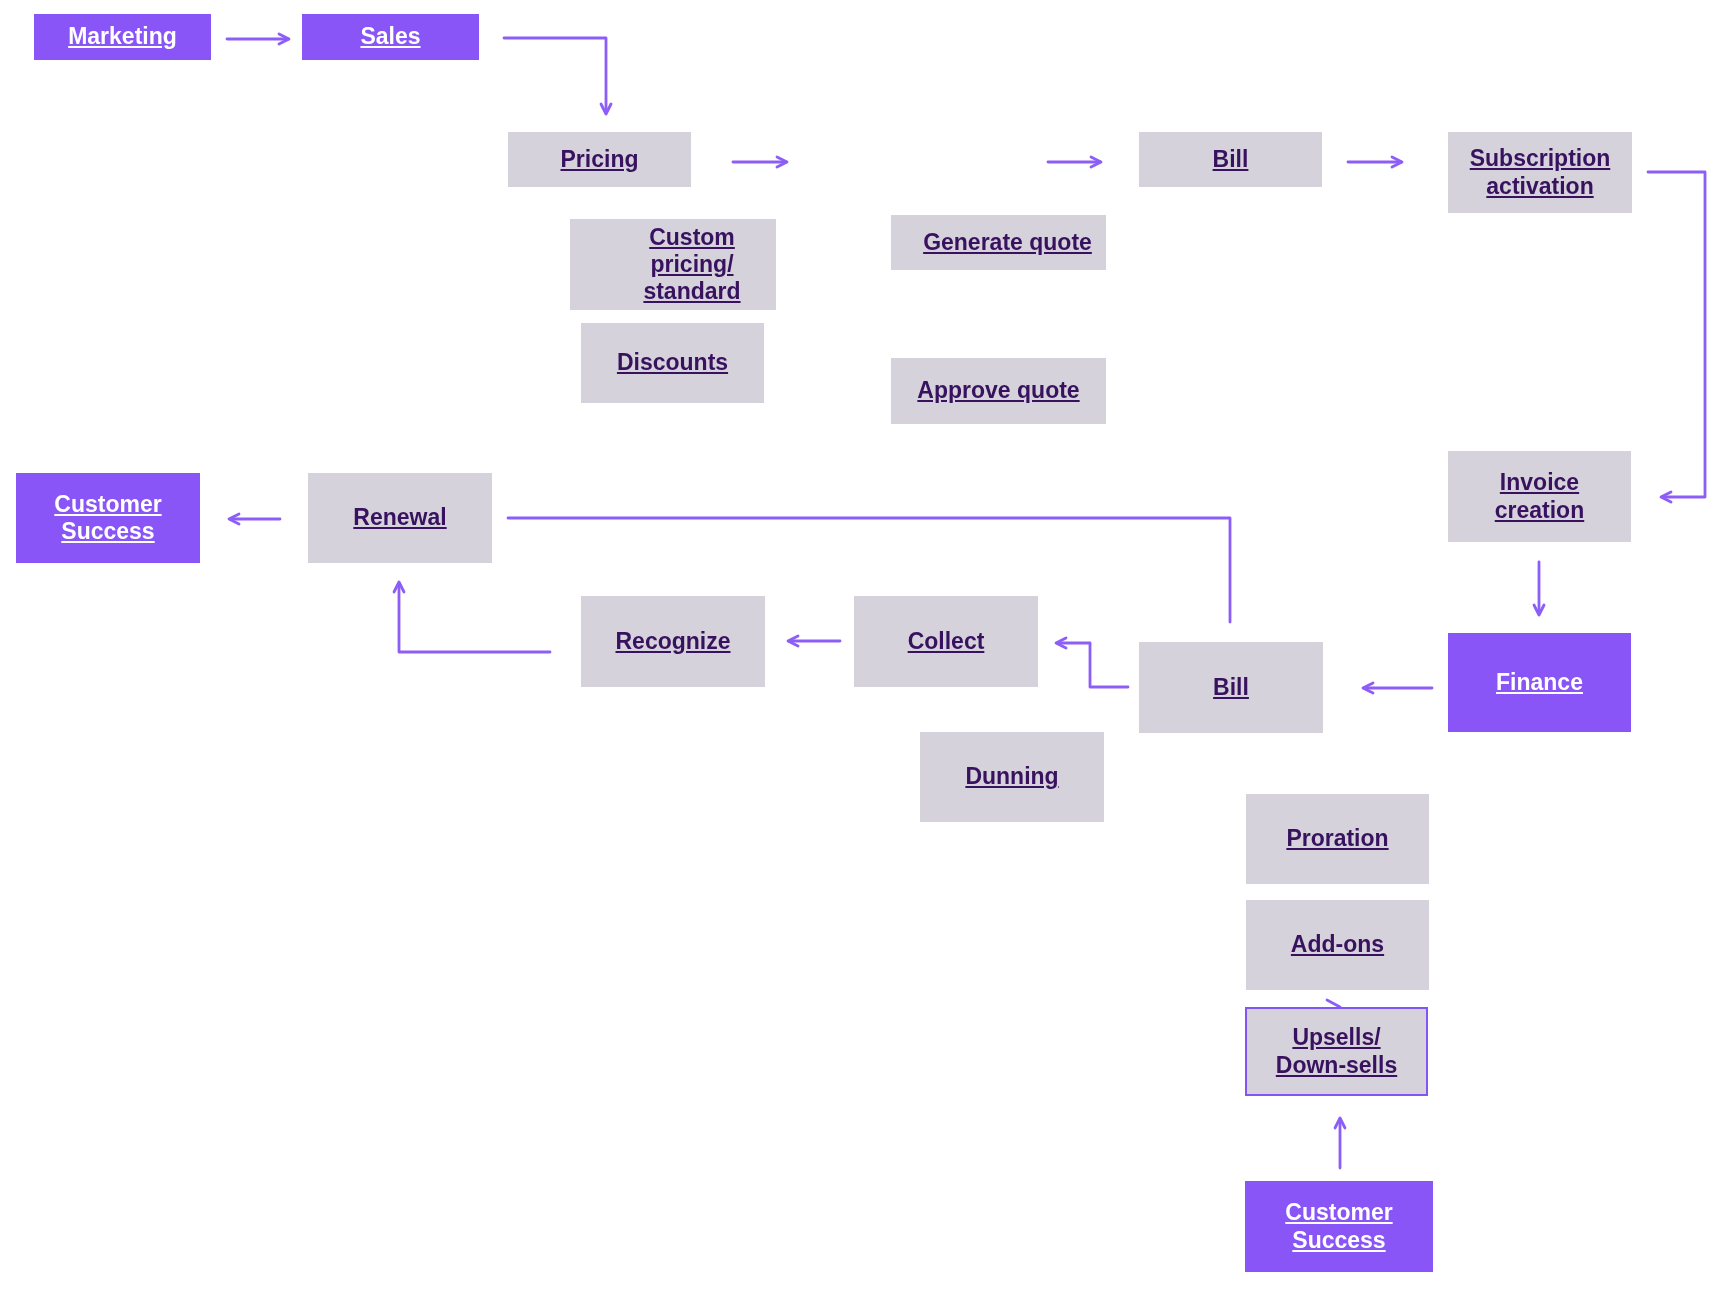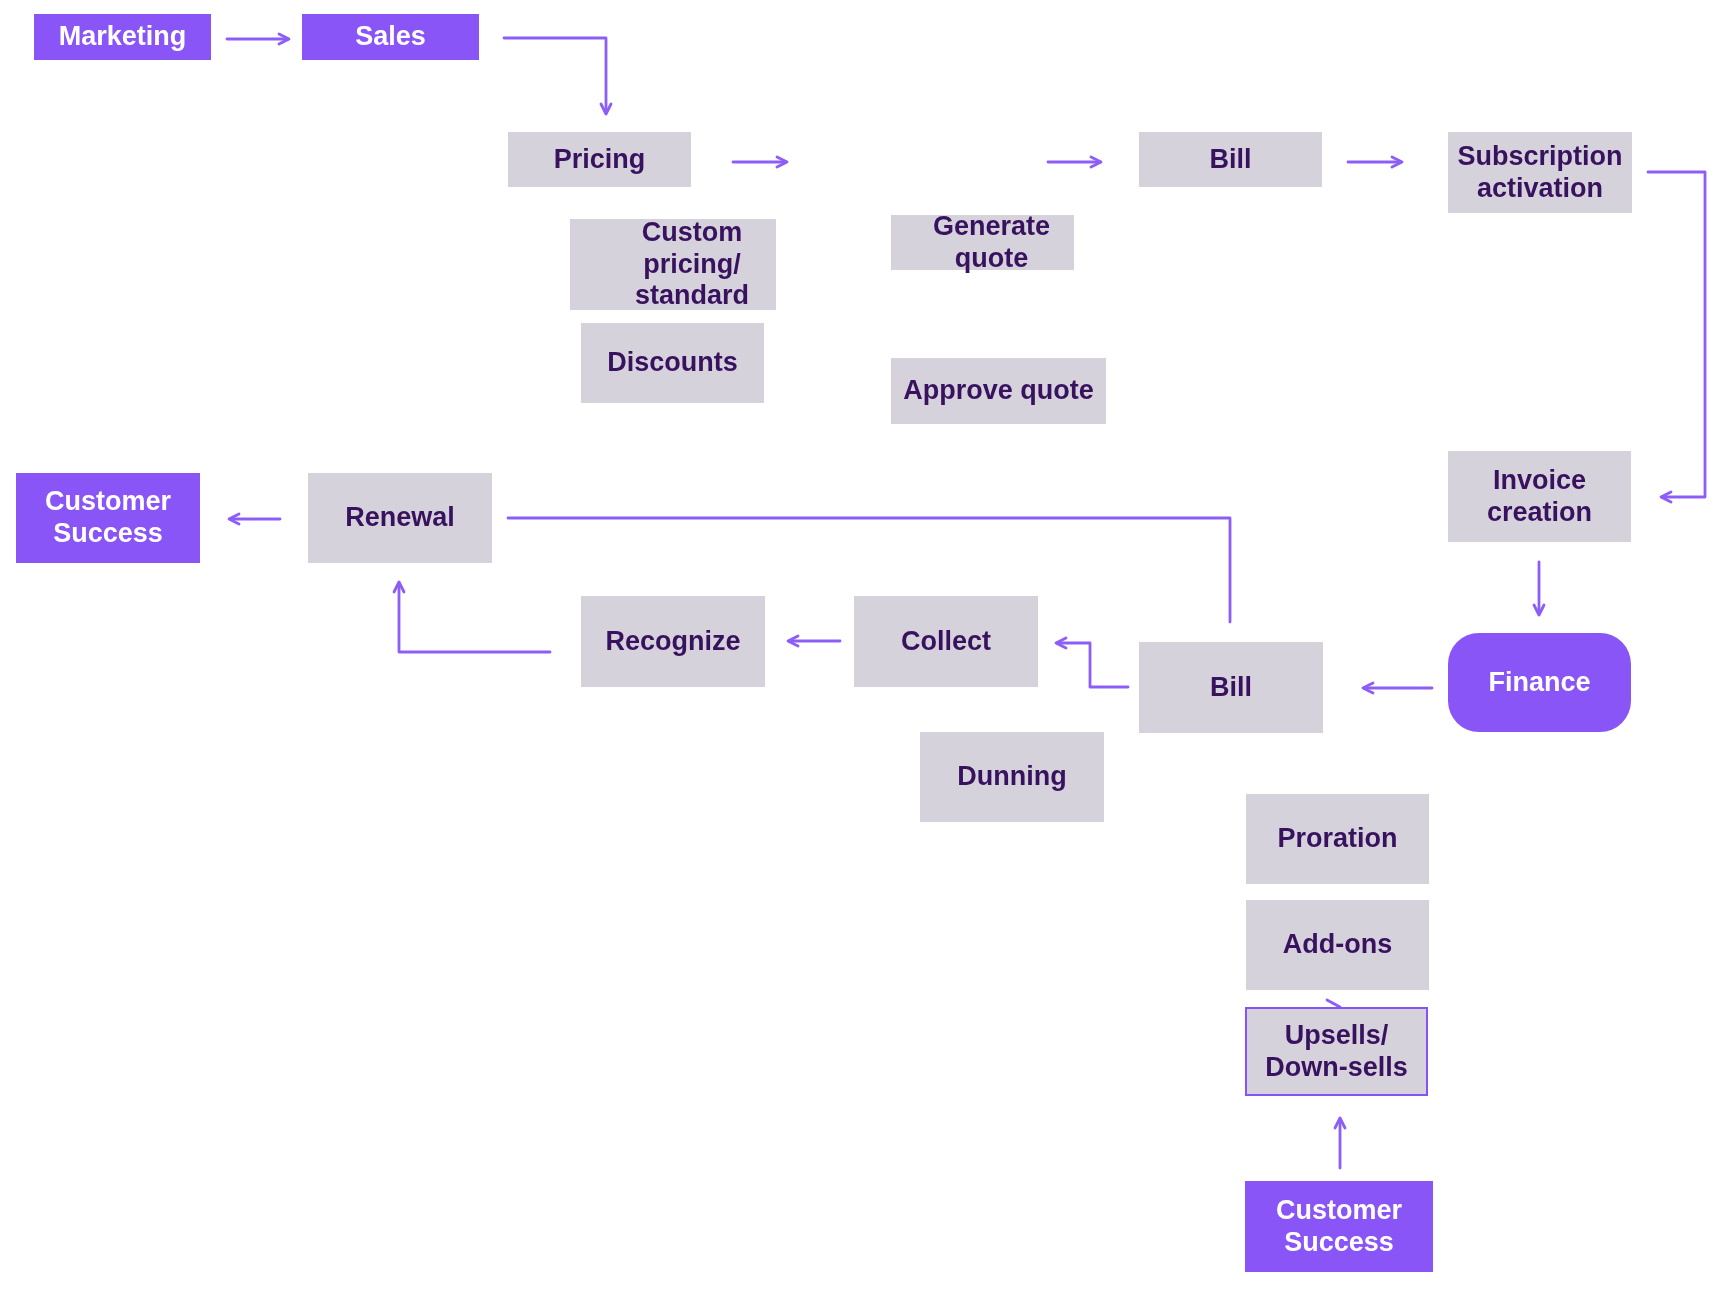--- a/index.html
+++ b/index.html
@@ -2,22 +2,22 @@
 <html style="--purple: #8955F6; --gray: #D5D2DB; --arrow: #8D5EF7; --text_dark: #38125F; --text_light: #FFFFFF; --upsells_border: #8455F5; --background: #FFFFFF;"><head>
 <meta charset="utf-8">
 <style>
   html,body{margin:0;padding:0;}
   body{background:var(--background,#fff);font-family:"Liberation Sans","DejaVu Sans",sans-serif;}
   .canvas{position:relative;width:1736px;height:1292px;background:var(--background,#fff);overflow:hidden;}
   .connectors{position:absolute;left:0;top:0;width:1736px;height:1292px;z-index:1;pointer-events:none;}
   .connector{fill:none;stroke:var(--arrow,#8d5ef7);stroke-width:2.8;stroke-linecap:round;stroke-linejoin:round;}
   .arrowhead-glyph{fill:none;stroke:var(--arrow,#8d5ef7);stroke-width:2.8;stroke-linecap:round;stroke-linejoin:round;}
   .node{position:absolute;z-index:2;display:flex;align-items:center;justify-content:center;
-        text-align:center;font-weight:700;font-size:27px;line-height:1.18;white-space:pre-line;
-        box-sizing:border-box;padding:4px 6px;}
+        text-align:center;font-weight:700;font-size:23px;line-height:1.18;white-space:pre-line;
+        box-sizing:border-box;padding:4px 6px;text-decoration:underline;}
   .node--gray{background:var(--gray,#d5d2db);color:var(--text_dark,#38125f);}
   .node--purple{background:var(--purple,#8955f6);color:var(--text_light,#ffffff);}
   .node--outlined{background:var(--gray,#d5d2db);color:var(--text_dark,#38125f);
                   border:2.5px solid var(--upsells_border,#8455f5);}
 </style>
 </head>
 <body>
 
 <div class="canvas">
 
@@ -50,34 +50,34 @@
 
   <div class="node node--gray" style="left:508px;top:132px;width:183px;height:55px;">Pricing</div>
   <div class="node node--gray" style="left:1139px;top:132px;width:183px;height:55px;">Bill</div>
   <div class="node node--gray" style="left:1448px;top:132px;width:184px;height:81px;">Subscription
 activation</div>
 
   <div class="node node--gray" style="left:570px;top:219px;width:206px;height:91px;padding-left:44px;">Custom pricing/
 standard</div>
   <div class="node node--gray" style="left:581px;top:323px;width:183px;height:80px;">Discounts</div>
 
-  <div class="node node--gray" style="left:891px;top:215px;width:183px;height:55px;padding-left:24px;">Generate quote</div>
+  <div class="node node--gray" style="left:891px;top:215px;width:215px;height:55px;padding-left:24px;">Generate quote</div>
   <div class="node node--gray" style="left:891px;top:358px;width:215px;height:66px;">Approve quote</div>
 
   <div class="node node--gray" style="left:1448px;top:451px;width:183px;height:91px;">Invoice
 creation</div>
 
   <div class="node node--purple" style="left:16px;top:473px;width:184px;height:90px;">Customer
 Success</div>
   <div class="node node--gray" style="left:308px;top:473px;width:184px;height:90px;">Renewal</div>
 
   <div class="node node--gray" style="left:581px;top:596px;width:184px;height:91px;">Recognize</div>
   <div class="node node--gray" style="left:854px;top:596px;width:184px;height:91px;">Collect</div>
   <div class="node node--gray" style="left:1139px;top:642px;width:184px;height:91px;">Bill</div>
-  <div class="node node--purple" style="left:1448px;top:633px;width:183px;height:99px;border-radius:31px;">Finance</div>
+  <div class="node node--purple" style="left:1448px;top:633px;width:183px;height:99px;">Finance</div>
 
   <div class="node node--gray" style="left:920px;top:732px;width:184px;height:90px;">Dunning</div>
 
   <div class="node node--gray" style="left:1246px;top:794px;width:183px;height:90px;">Proration</div>
   <div class="node node--gray" style="left:1246px;top:900px;width:183px;height:90px;">Add-ons</div>
   <div class="node node--outlined" style="left:1245px;top:1007px;width:183px;height:89px;">Upsells/
 Down-sells</div>
   <div class="node node--purple" style="left:1245px;top:1181px;width:188px;height:91px;">Customer
 Success</div>
 

